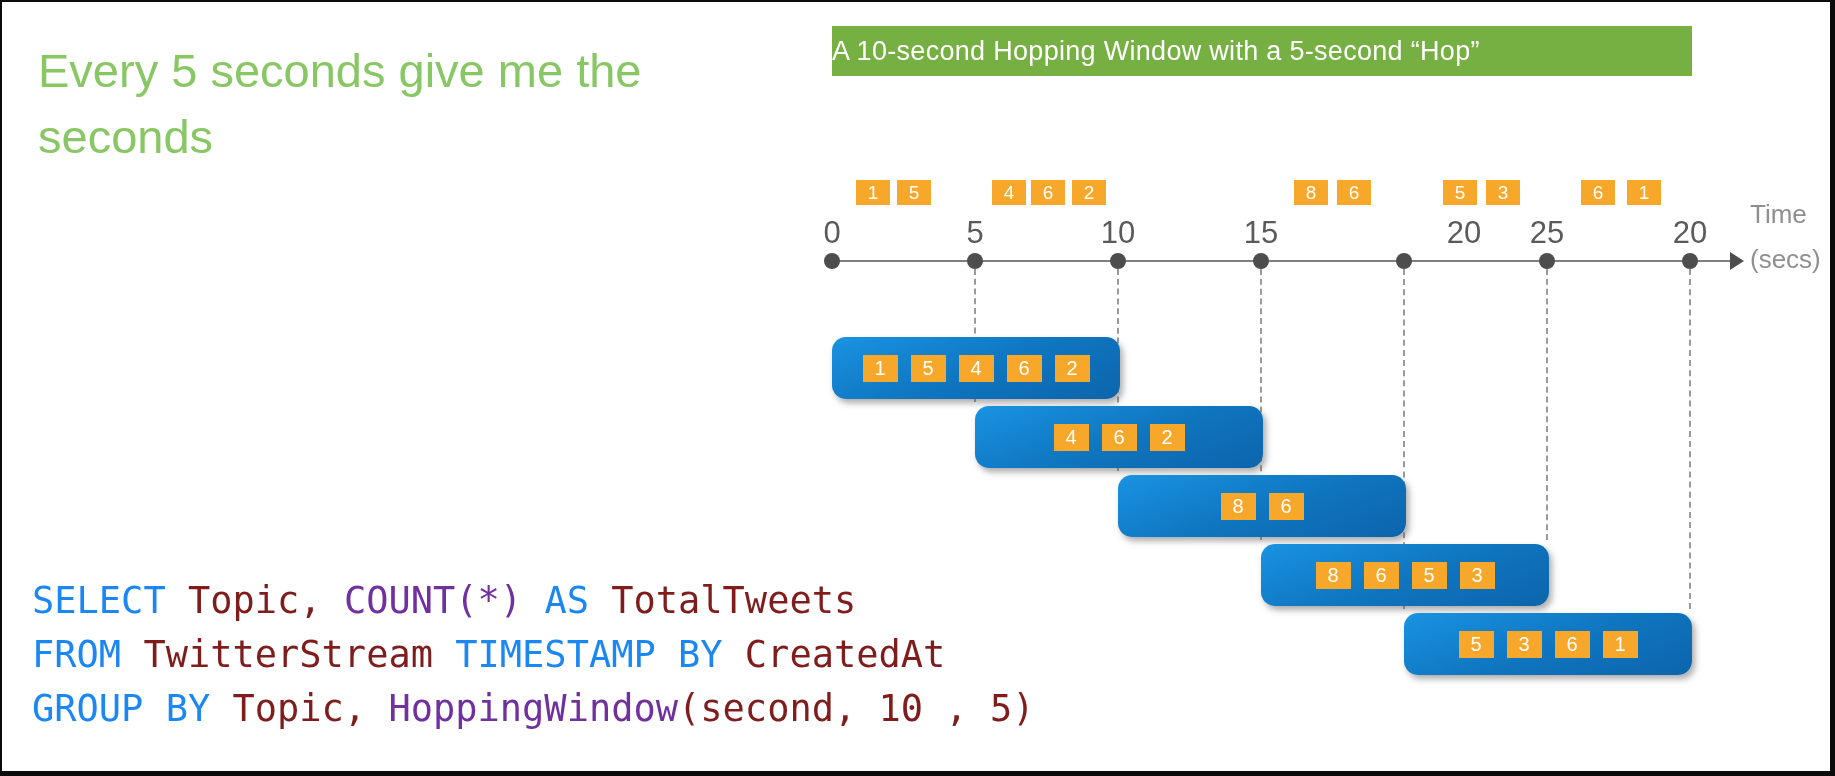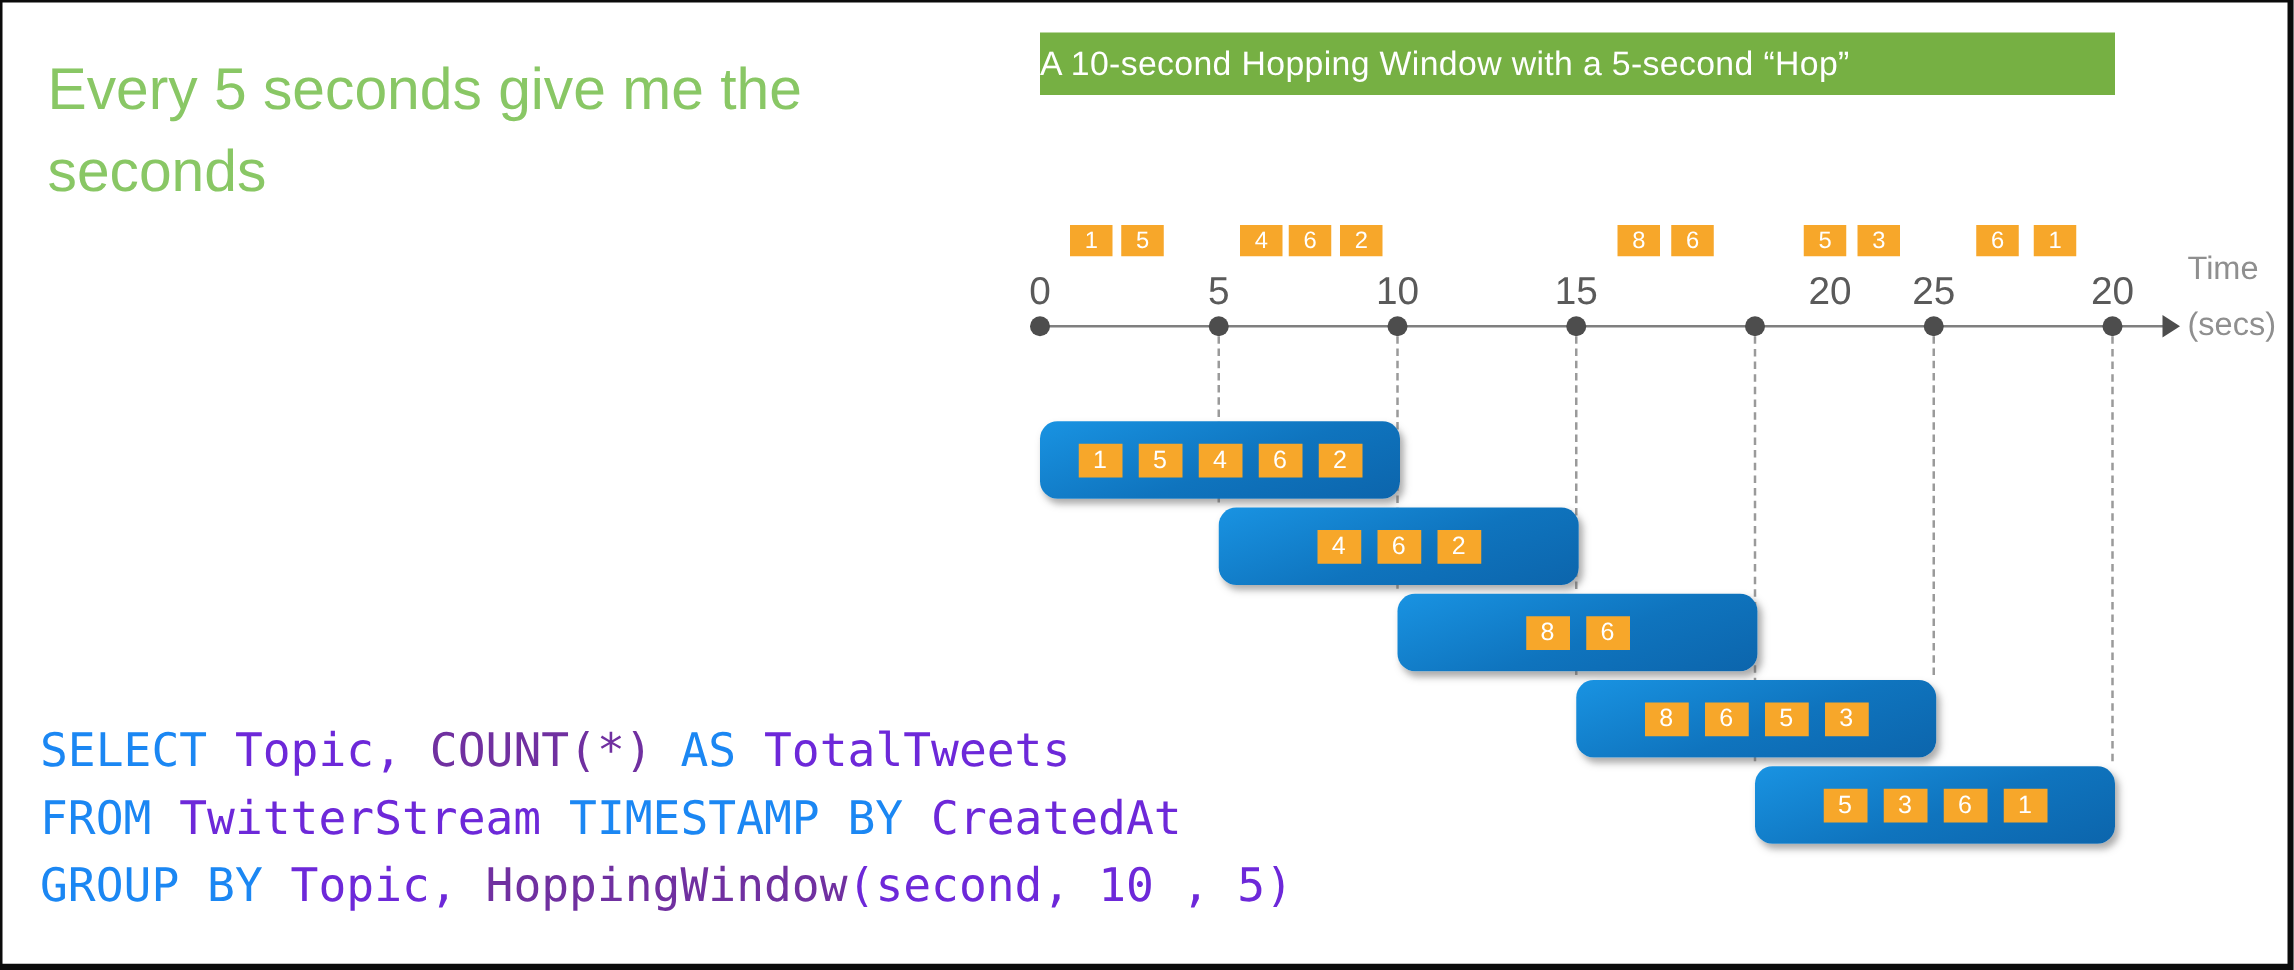--- a/index.html
+++ b/index.html
@@ -39,21 +39,21 @@
   .wchip{
     width:35px;height:27px;background:#F7A72A;color:#ffffff;flex:0 0 auto;
     display:flex;align-items:center;justify-content:center;font-size:20px;
   }
   .code{
     position:absolute;left:30px;top:572px;
     font-family:"DejaVu Sans Mono",monospace;font-size:37px;line-height:54px;white-space:pre;
   }
   .code .kw{color:#1B87F3;}
   .code .fn{color:#7030A0;text-align:right;}
-  .code .pl{color:#6d28d9;}
+  .code .pl{color:#7f1d1d;}
 </style>
 </head>
 <body>
 
 <div class="frame">
 
   <div class="heading" id="heading">
       <div class="">Every 5 seconds give me the</div>
       <div class="">seconds</div>
     </div>

